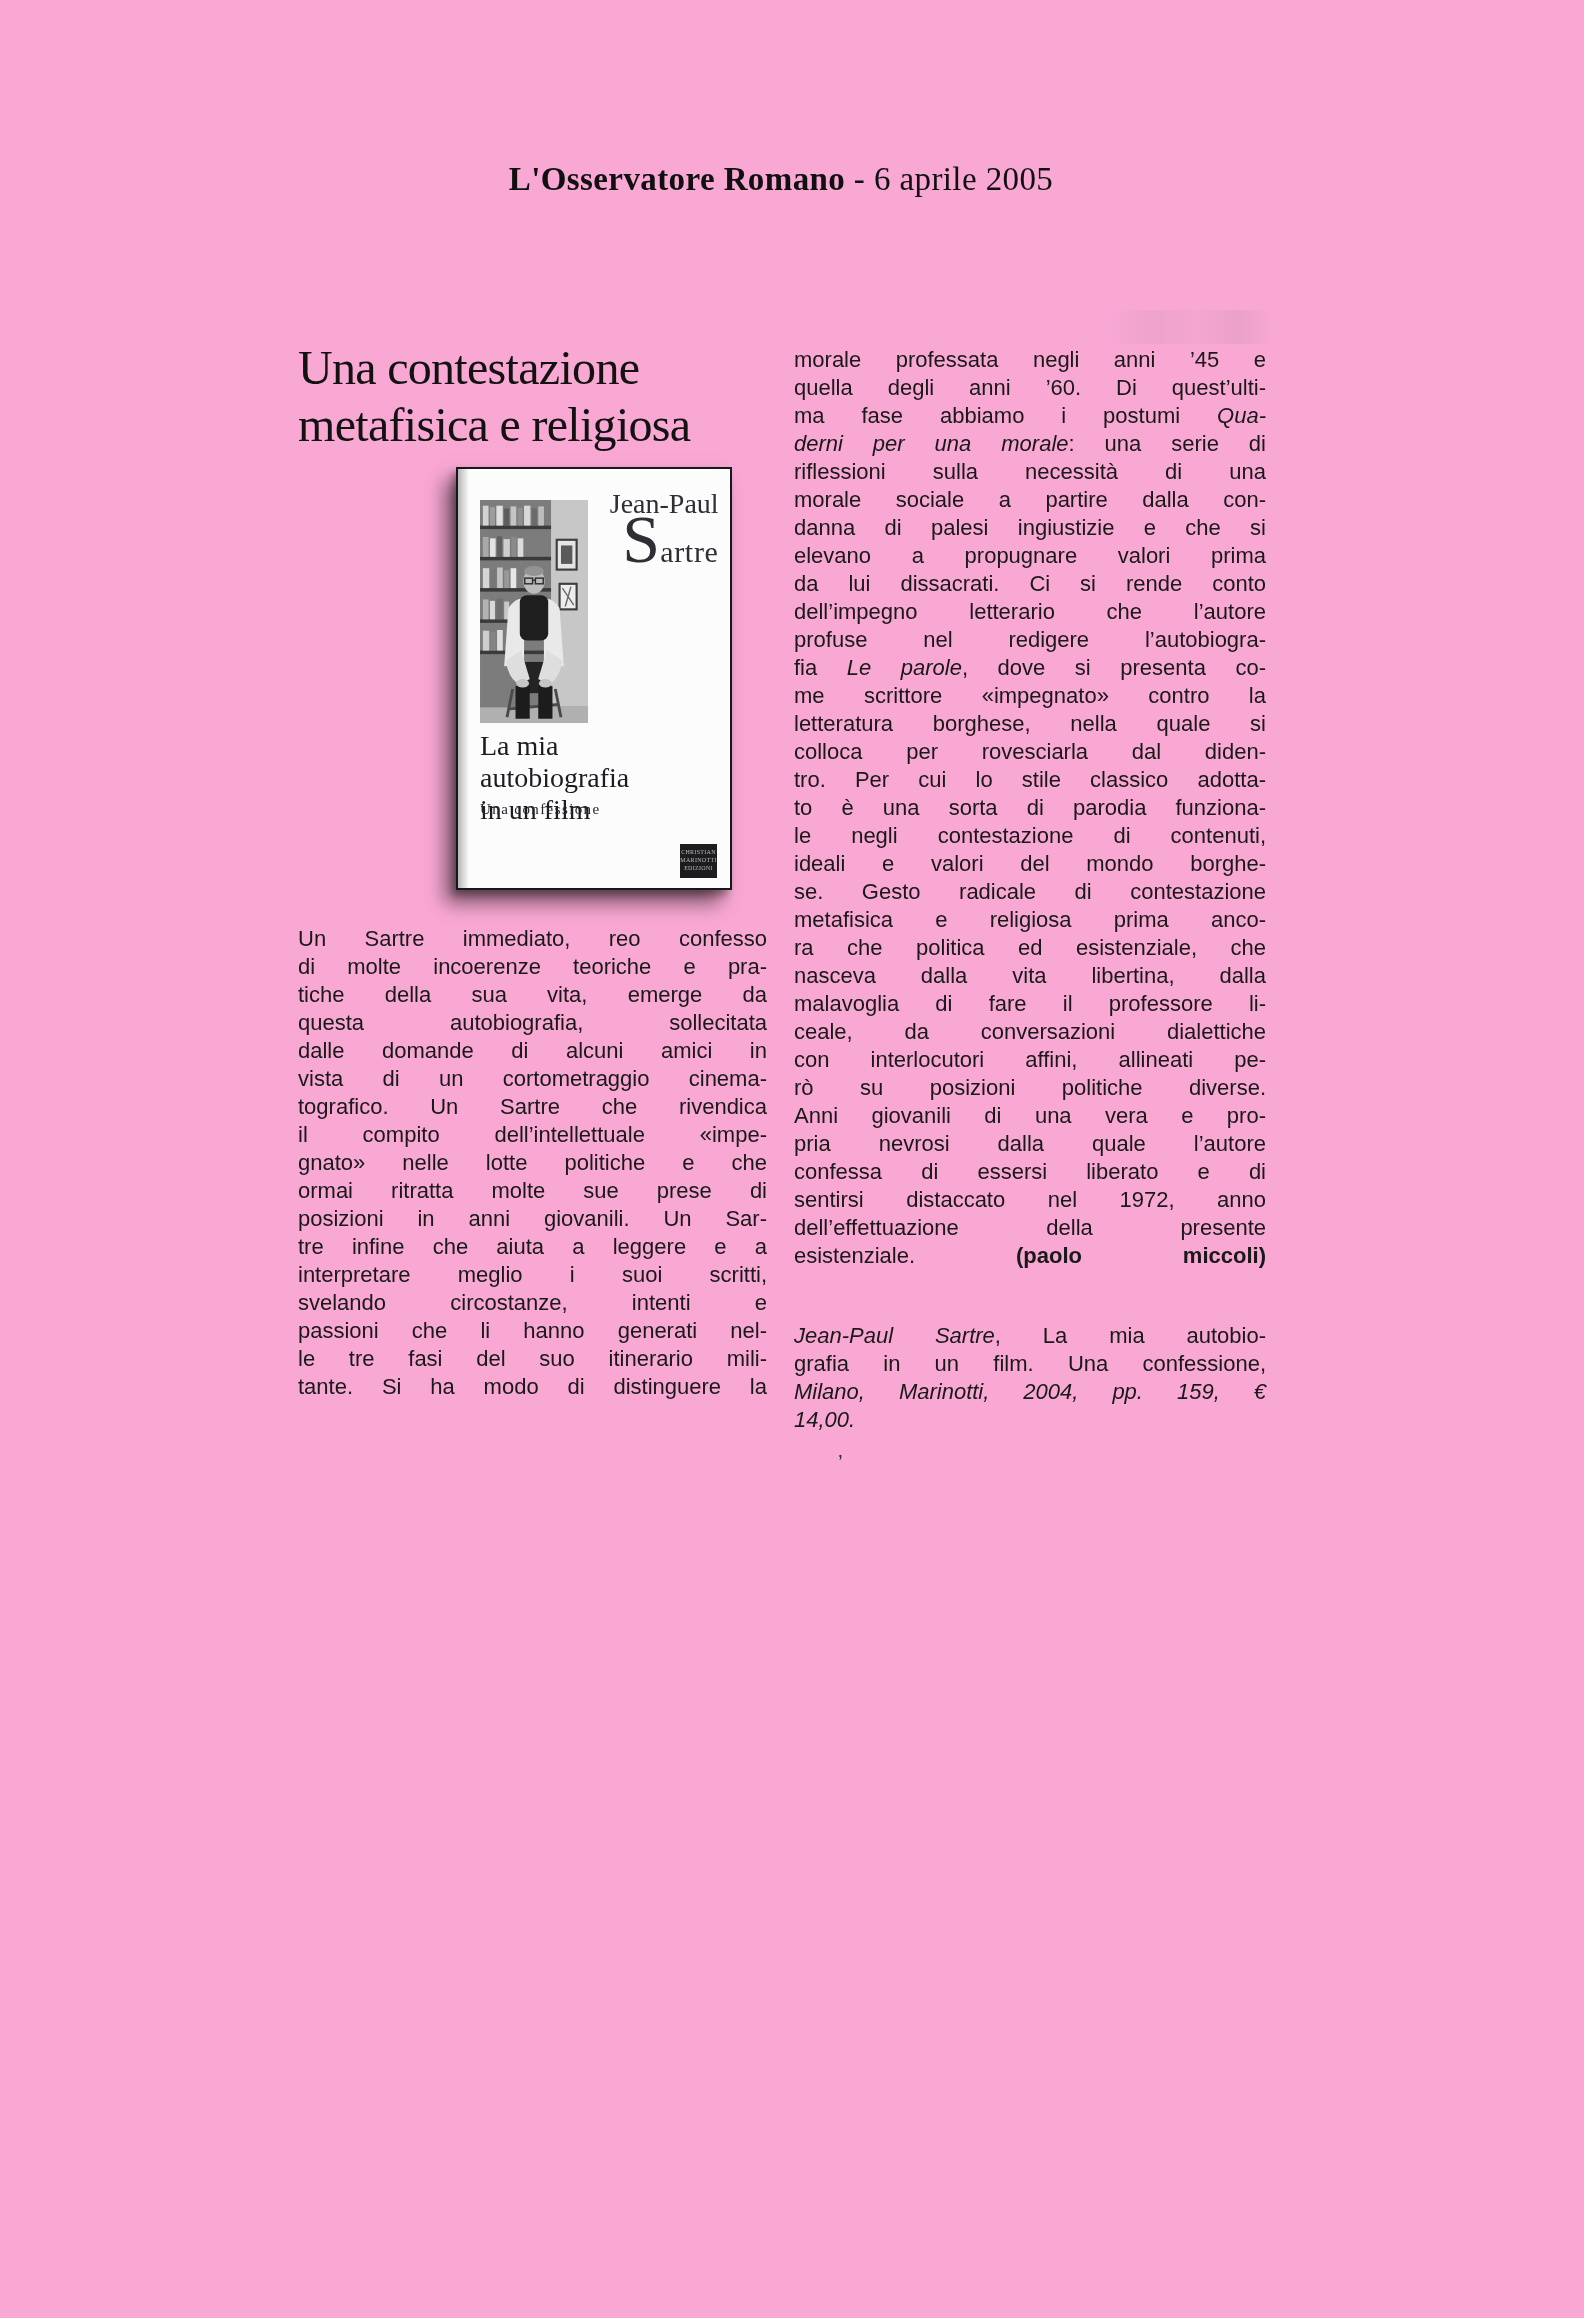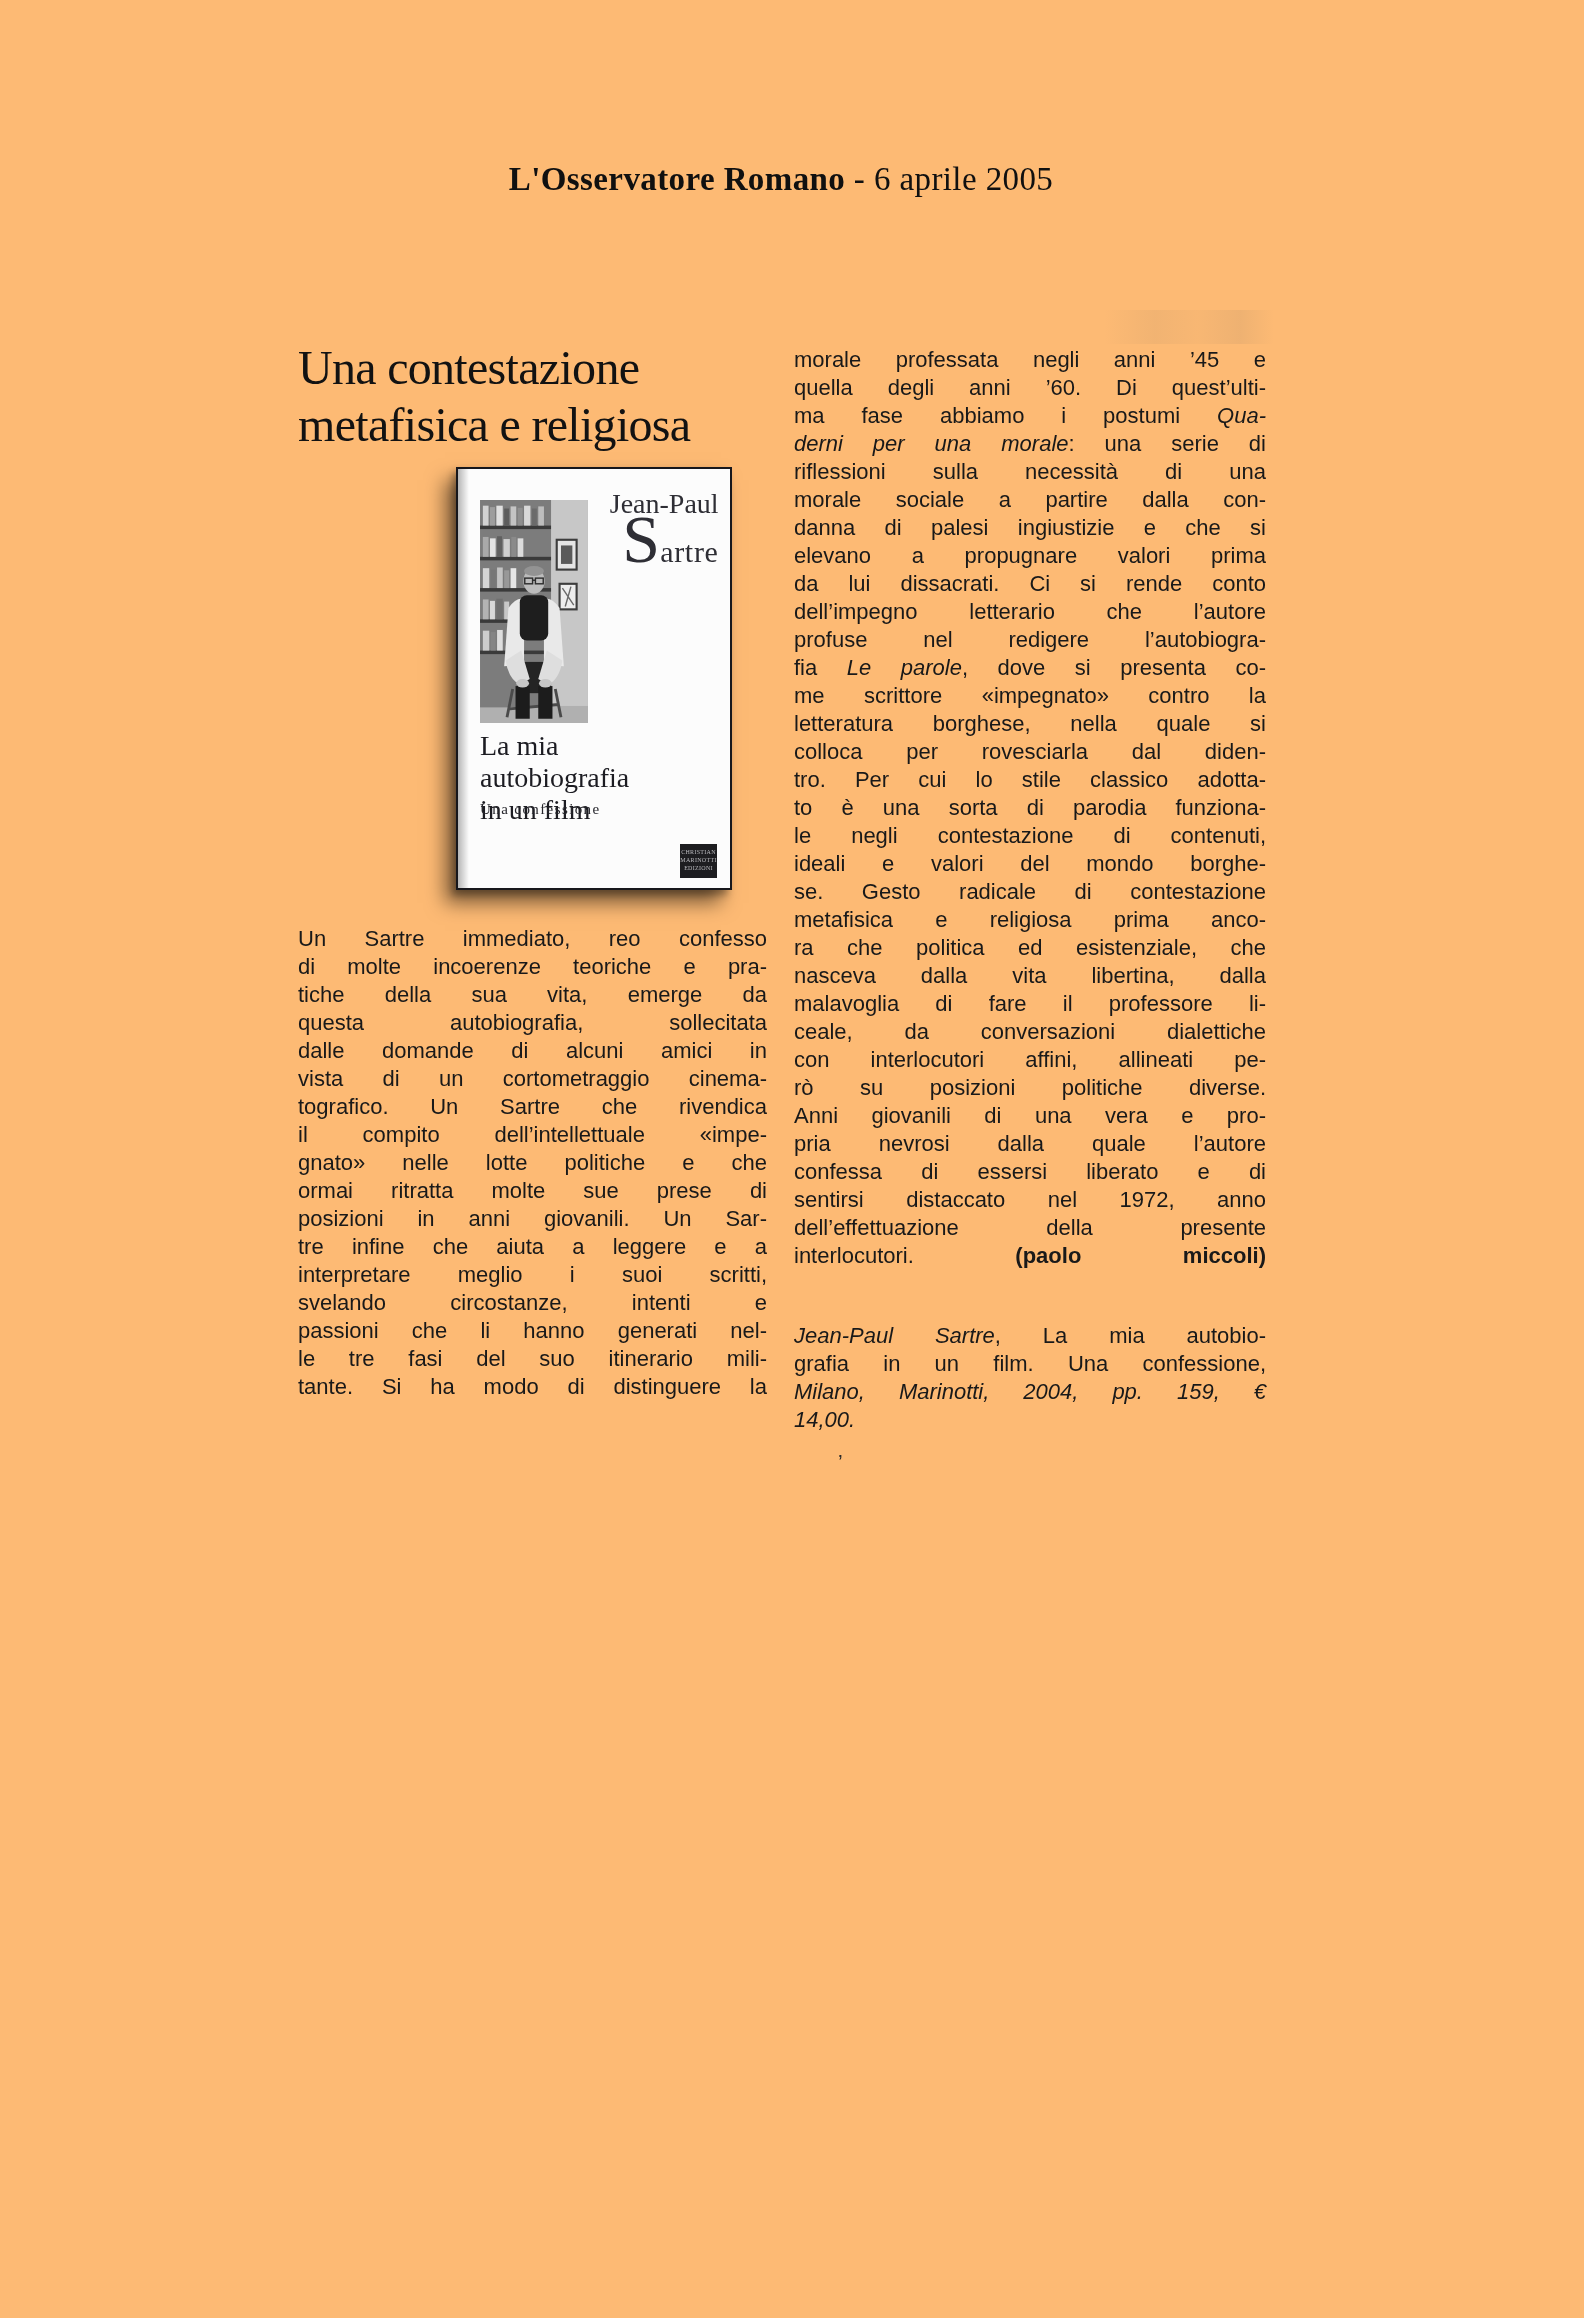--- a/index.html
+++ b/index.html
@@ -1,19 +1,19 @@
 <!DOCTYPE html>
 <html style="font-size:11.4px"><head>
 <meta charset="utf-8">
 <style>
   html,body{margin:0;padding:0;background:#e8e8e8;}
   #canvas{
     position:relative;
     width:1584px;height:2319px;
-    background:#fdba74;
+    background:#f9a8d4;
     font-family:"Liberation Sans",sans-serif;
     color:#1b1b1b;
     overflow:hidden;
   }
   
   .masthead{
     position:absolute;top:158px;left:0;width:1562px;
     text-align:center;
     font-family:"Liberation Serif",serif;
     font-size:33px;line-height:43px;color:#101010;
@@ -239,21 +239,21 @@
       <div class="tl"><span>nasceva dalla vita libertina, dalla</span></div>
       <div class="tl"><span>malavoglia di fare il professore li-</span></div>
       <div class="tl"><span>ceale, da conversazioni dialettiche</span></div>
       <div class="tl"><span>con interlocutori affini, allineati pe-</span></div>
       <div class="tl"><span>rò su posizioni politiche diverse.</span></div>
       <div class="tl"><span>Anni giovanili di una vera e pro-</span></div>
       <div class="tl"><span>pria nevrosi dalla quale l’autore</span></div>
       <div class="tl"><span>confessa di essersi liberato e di</span></div>
       <div class="tl"><span>sentirsi distaccato nel 1972, anno</span></div>
       <div class="tl"><span>dell’effettuazione della presente</span></div>
-      <div class="tl"><span>interlocutori. </span><span class="bd">(paolo miccoli)</span></div>
+      <div class="tl"><span>esistenziale. </span><span class="bd">(paolo miccoli)</span></div>
     </div>
 
   <div class="col bib">
       <div class="tl"><span class="it">Jean-Paul Sartre</span><span>, La mia autobio-</span></div>
       <div class="tl"><span>grafia in un film. Una confessione,</span></div>
       <div class="tl"><span class="it">Milano, Marinotti, 2004, pp. 159, €</span></div>
       <div class="tl"><span class="it">14,00.</span></div>
     </div>
 
   <div class="stray-mark">’</div>

